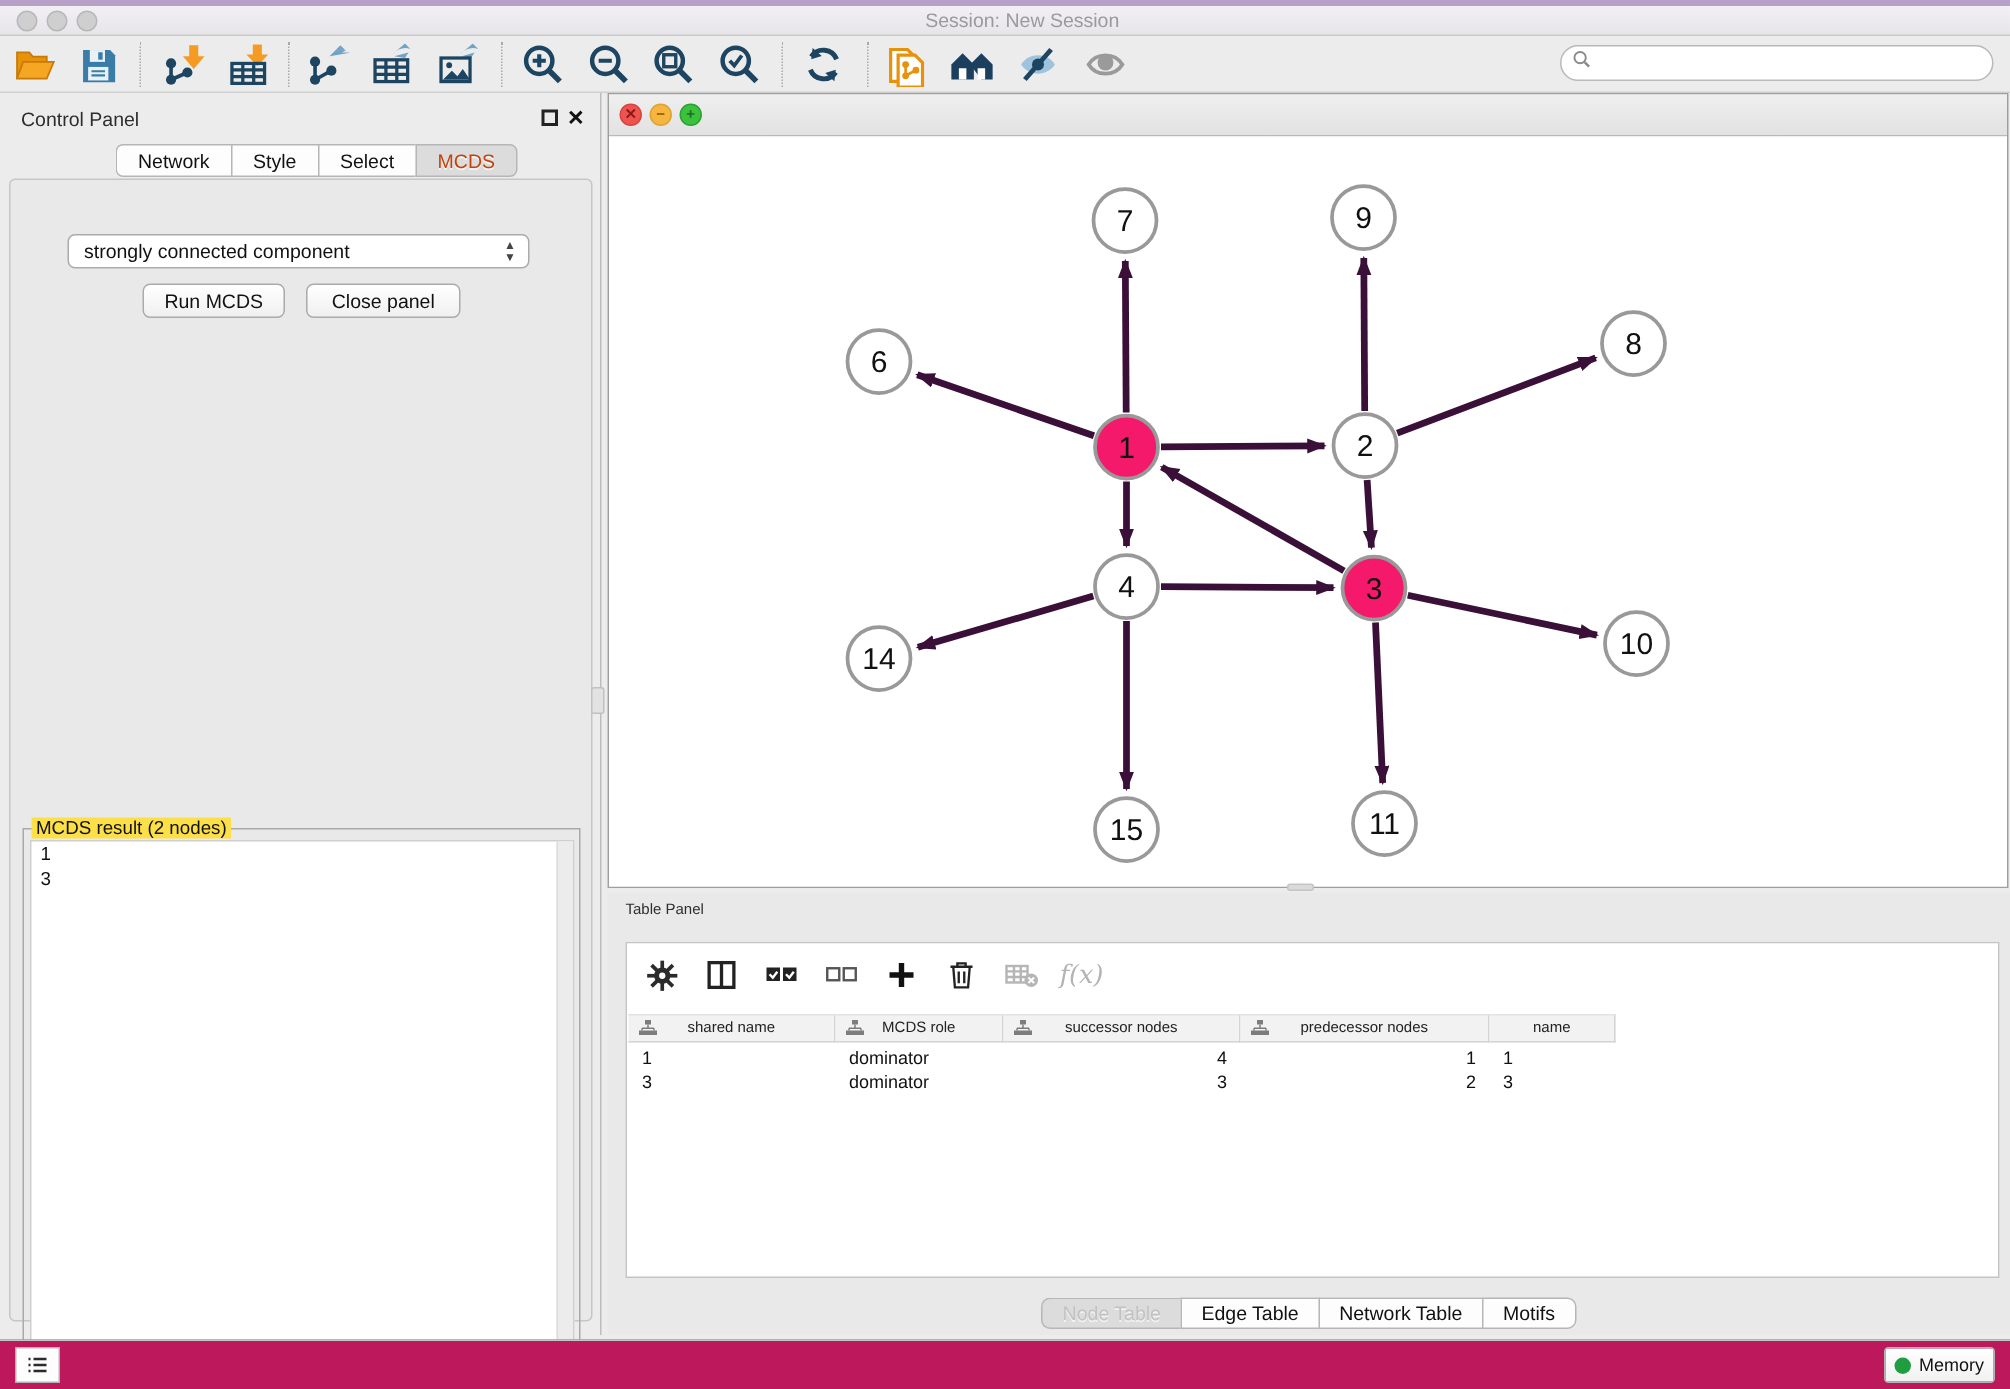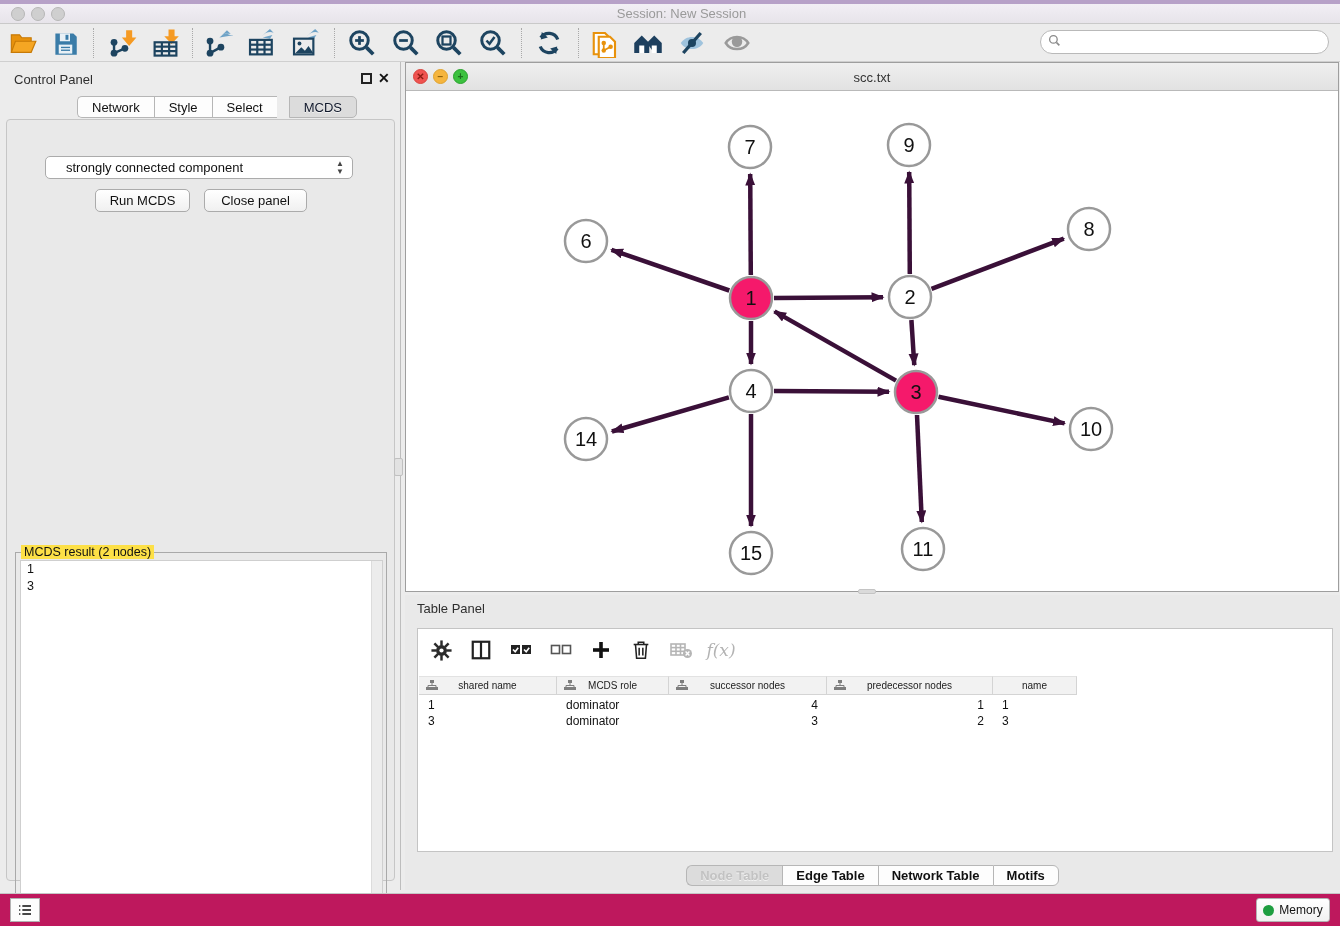--- a/index.html
+++ b/index.html
@@ -24,25 +24,25 @@
   
   #control-panel { left:0; top:62px; width:401px; height:828px; background:#ececec; border-right:1px solid #bdbdbd; }
   #cp-title { left:14px; top:10px; font-size:13px; color:#2e2e2e; }
   .panel-float { width:11px; height:11px; border:2px solid #222; }
   .panel-close { font-size:14px; font-weight:bold; color:#111; line-height:11px; }
   #cp-tabs { left:77px; top:34px; display:flex; }
   .tab { height:22px; padding:0 14px; font-size:13px; color:#111; background:#fdfdfd; border:1px solid #b6b6b6; border-right:none;
     display:flex; align-items:center; }
   .tab:first-child { border-radius:5px 0 0 5px; }
   .tab:last-child { border-right:1px solid #b6b6b6; border-radius:0 5px 5px 0; }
-  .tab.active { background:#dcdcdc; color:#0f172a; text-shadow:0 1px 0 #f4f4f4;margin-left:12px; }
+  .tab.active { background:#dcdcdc; color:#c2410c; text-shadow:0 1px 0 #f4f4f4; }
   #cp-body { left:6px; top:57px; width:389px; height:762px; background:#e9e9e9; border:1px solid #c6c6c6; border-radius:4px; }
   #opt-label { left:0; top:16px; width:100%; text-align:center; font-size:13px; color:#111; }
   #criterion-select { left:38px; top:36px; width:308px; height:23px; background:#fff; border:1px solid #ababab; border-radius:5px;
-    font-size:13px; color:#111; display:flex; align-items:center; padding-left:20px; }
+    font-size:13px; color:#111; display:flex; align-items:center; padding-left:10px; }
   .spin-arrows { position:absolute; right:8px; top:3px; display:flex; flex-direction:column; line-height:8px; font-size:8px; color:#444; }
   .btn { height:23px; background:linear-gradient(#ffffff,#f0f0f0); border:1px solid #ababab; border-radius:5px; font-size:13px; color:#111;
     display:flex; align-items:center; justify-content:center; }
   #run-btn { left:88px; top:69px; width:95px; }
   #closepanel-btn { left:197px; top:69px; width:103px; }
   #result-group { left:8px; top:432px; width:372px; height:377px; border:1px solid #a9a9a9; }
   #result-title { left:5px; top:-8px; background:#fde047; padding:0 3px; font-size:12.5px; color:#111; }
   #result-list { left:4px; top:7px; width:363px; height:364px; background:#fff; border:1px solid #cfcfcf; }
   #result-scroll { position:absolute; right:0; top:0; width:11px; height:100%; background:#ececec; border-left:1px solid #dcdcdc; }
   .result-item { padding:1px 0 1px 6px; font-size:12.5px; color:#111; line-height:15px; }
@@ -56,34 +56,34 @@
   #net-titlebar { left:0; top:0; width:932px; height:28px; background:linear-gradient(#efefef,#e2e2e2); border-bottom:1px solid #b9b9b9; }
   .tl { width:15px; height:15px; border-radius:50%; top:6px; font-size:10px; font-weight:bold; text-align:center; line-height:14px; }
   #tl-close { left:7px; background:#ef5350; border:1px solid #d8443e; color:#8c1a12; }
   #tl-min { left:27px; background:#f5b53e; border:1px solid #dfa32f; color:#8a5f0a; }
   #tl-max { left:47px; background:#3cc13f; border:1px solid #2aa32e; color:#1c6e1d; }
   #net-title { left:0; top:7px; width:932px; text-align:center; font-size:13px; color:#333; }
   #net-canvas { left:0; top:28px; width:932px; height:500px; background:#fff; }
 
   
   #table-panel { left:405px; top:595px; width:935px; height:295px; background:#e9e9e9; }
-  #tp-title { left:12px; top:6px; font-size:13px; color:#2e2e2e; }
+  #tp-title { left:12px; top:6px; font-size:10px; color:#2e2e2e; }
   #tp-box { left:12px; top:33px; width:916px; height:224px; background:#fff; border:1px solid #c4c4c4; }
   #tp-toolbar { left:0; top:0; width:914px; height:42px; background:#fff; display:flex; align-items:center; padding-left:10px; gap:14px; }
   .tp-icon { width:26px; height:26px; display:flex; align-items:center; justify-content:center; }
   #fx-label { font-family:"DejaVu Serif", serif; font-style:italic; font-size:17px; color:#b3b3b3; }
   #tp-header { left:0; top:47px; width:914px; height:19px; }
   .hdr-cell { position:absolute; top:0; height:19px; background:#f2f2f2; border-right:1px solid #d4d4d4; border-top:1px solid #e2e2e2; border-bottom:1px solid #d4d4d4; }
   .hdr-cell span.lbl { display:block; width:100%; text-align:center; font-size:10px; color:#222; line-height:18px; }
   .hdr-tree { position:absolute; left:7px; top:3px; }
   .tbl-row { position:absolute; height:16px; width:914px; }
   .tbl-cell { position:absolute; top:0; height:16px; font-size:12px; color:#111; line-height:16px; padding:0 9px; }
   #tp-tabs { left:0; top:270px; width:935px; display:flex; justify-content:center; }
   .btab { height:21px; padding:0 13px; font-size:13px; color:#111; background:#fdfdfd; border:1px solid #b6b6b6; border-right:none;
-    display:flex; align-items:center;font-weight:bold; }
+    display:flex; align-items:center; }
   .btab:first-child { border-radius:6px 0 0 6px; }
   .btab:last-child { border-right:1px solid #b6b6b6; border-radius:0 6px 6px 0; }
   .btab.active { background:#dcdcdc; color:#c2c2c2; text-shadow:0 1px 0 #f2f2f2; }
 
   
   #statusbar { left:0; top:893px; width:1340px; height:33px; background:#be185d; border-top:1px solid #c6c6c6; }
   #taskmgr-btn { left:10px; top:4px; width:30px; height:24px; background:#fdfdfd; border:1px solid #b3b3b3; display:flex; align-items:center; justify-content:center; }
   #memory-btn { left:1256px; top:4px; width:74px; height:24px; background:linear-gradient(#ffffff,#f1f1f1); border:1px solid #b3b3b3; border-radius:3px;
     display:flex; align-items:center; justify-content:center; gap:5px; font-size:12px; color:#111; }
   #memory-dot { width:11px; height:11px; border-radius:50%; background:#1e9e40; }
@@ -293,21 +293,20 @@
   </div>
 </div>
 
 <div id="vsplit-grip" class="abs"></div>
 
 <div id="net-window" class="abs">
   <div id="net-titlebar" class="abs">
     <div id="tl-close" class="abs tl">✕</div>
     <div id="tl-min" class="abs tl">−</div>
     <div id="tl-max" class="abs tl">+</div>
-    <div id="net-title" class="abs">scc.txt</div>
   </div>
   <div id="net-canvas" class="abs">
     <svg id="graph-svg" width="932" height="500">
         <defs>
           <marker id="arrow" markerUnits="userSpaceOnUse" markerWidth="15" markerHeight="12" refX="11.5" refY="5" orient="auto">
             <path d="M0,0 L13,5 L0,10 Z" fill="#3a1038"></path>
           </marker>
         </defs>
         <line x1="344.8" y1="184.0" x2="344.2" y2="83.0" stroke="#3a1038" stroke-width="4.5" marker-end="url(#arrow)"></line>
         <line x1="323.3" y1="199.5" x2="205.5" y2="158.8" stroke="#3a1038" stroke-width="4.5" marker-end="url(#arrow)"></line>

